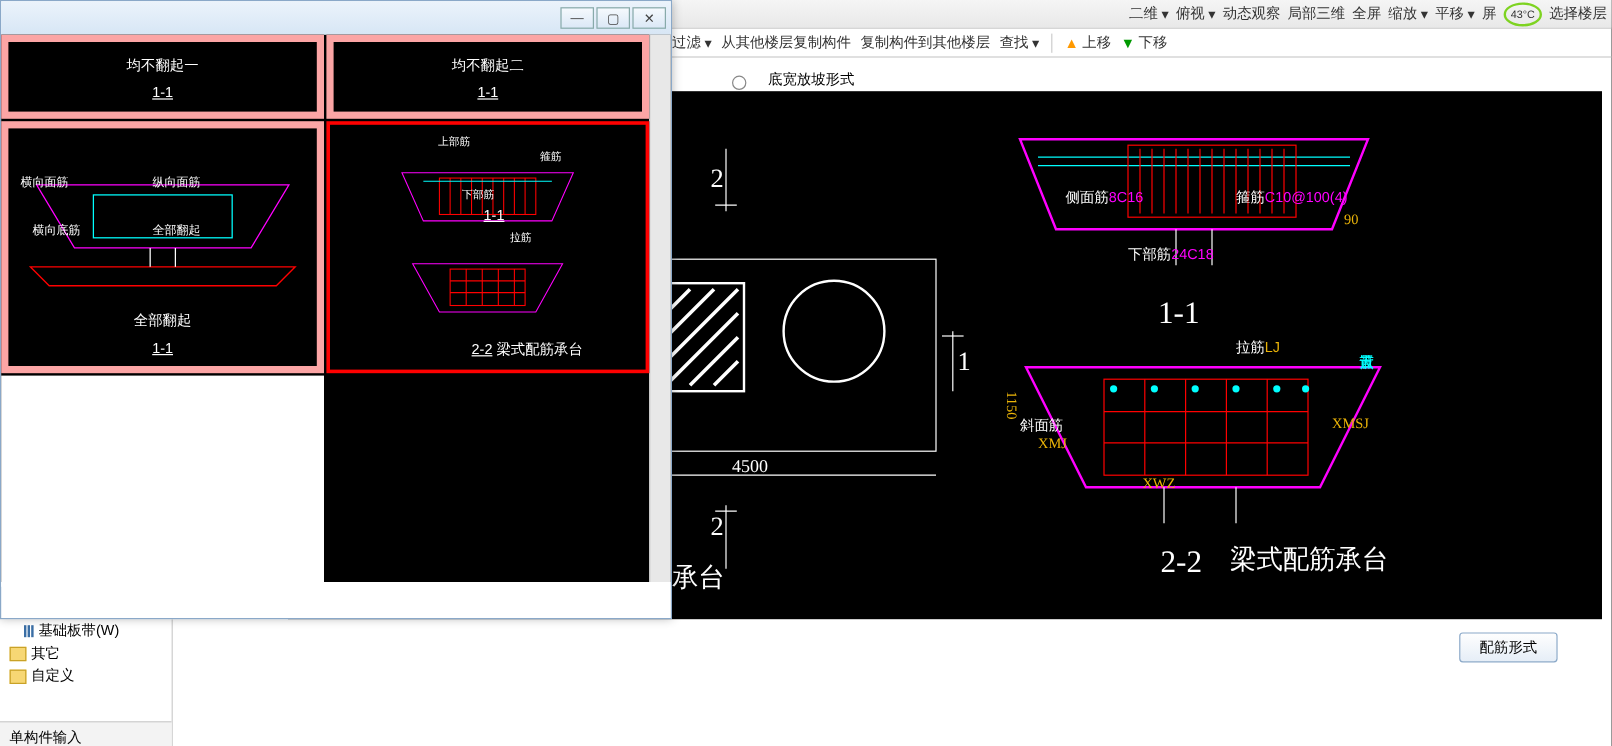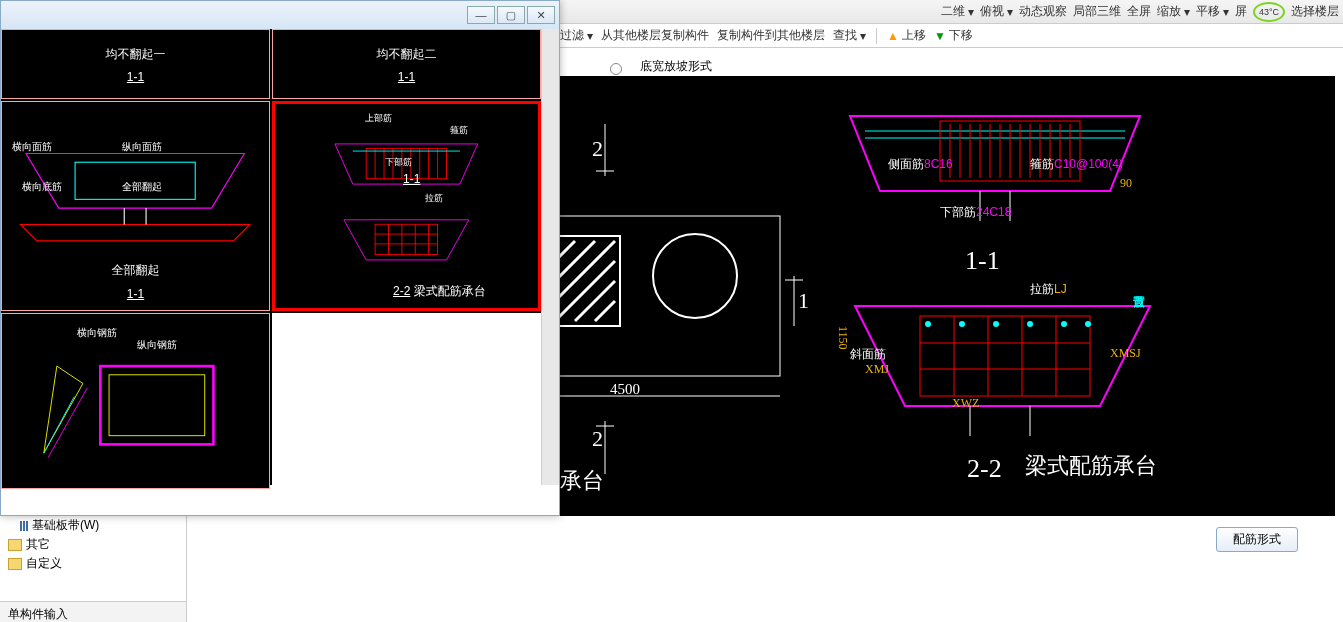--- a/index.html
+++ b/index.html
@@ -13,40 +13,40 @@
 .temp { display: inline-flex; align-items: center; margin-left: auto; }
 .temp-circle { width: 32px; height: 20px; border: 2px solid #7ed321; border-radius: 50%; display: flex; align-items: center; justify-content: center; font-size: 9px; color: #333; }
 
 
 .second-bar { height: 24px; border-bottom: 1px solid #ccc; display: flex; align-items: center; padding-left: 560px; gap: 8px; }
 .sb-item { display: inline-flex; align-items: center; gap: 3px; color: #333; cursor: pointer; }
 .sb-arrow-up { color: #f90; }
 .sb-arrow-down { color: #090; }
 
 
-.left-panel { position: absolute; left: 0; top: 516px; width: 187px; height: 106px; background: #fff; border-right: 1px solid #ccc; }
+.left-panel { position: absolute; left: 0; top: 516px; width: 144px; height: 106px; background: #fff; border-right: 1px solid #ccc; }
 .tree-item { display: flex; align-items: center; gap: 4px; padding: 1px 4px 1px 20px; cursor: pointer; }
 .tree-item.root { padding-left: 8px; }
 .folder-icon { width: 14px; height: 12px; background: #f7d774; border: 1px solid #c9a227; }
 .blue-bars { display: inline-flex; gap: 1px; }
 .blue-bars span { width: 2px; height: 10px; background: #3a6ea5; }
 .input-area { margin-top: 28px; padding: 4px 8px; border-top: 1px solid #ccc; border-bottom: 1px solid #ccc; background: #f3f3f3; }
 .top-option { position: absolute; left: 610px; top: 58px; display: flex; align-items: flex-end; gap: 18px; }
 .radio { width: 12px; height: 12px; border: 1px solid #888; border-radius: 50%; background: #fff; }
 .canvas-area { position: absolute; left: 240px; top: 76px; right: 8px; height: 440px; background: #000; }
 .bottom-btn { position: absolute; right: 45px; bottom: 70px; }
 .win-btn { background: linear-gradient(#fefefe,#e6eef7); border: 1px solid #8aa8c8; border-radius: 3px; padding: 3px 16px; cursor: pointer; }
 
 
 .dialog { position: absolute; left: 0; top: 0; width: 560px; height: 516px; background: #fff; border: 1px solid #8aa8c8; box-shadow: 0 0 8px rgba(0,0,0,0.3); }
 .dialog-title { height: 28px; background: linear-gradient(#ebf3fb,#d7e6f5); display: flex; align-items: center; justify-content: flex-end; padding: 0 4px; gap: 2px; }
 .win-ctrl { width: 28px; height: 18px; background: linear-gradient(#f5f9fd,#dbe8f6); border: 1px solid #8aa; display: flex; align-items: center; justify-content: center; cursor: pointer; font-size: 11px; color: #444; }
 .dialog-body { height: 456px; background: #000; display: flex; position: relative; }
 .thumbs { flex: 1; display: grid; grid-template-columns: 1fr 1fr; grid-template-rows: 70px 210px 176px; gap: 2px; }
-.thumb { background: #000; border: 1px solid #fca5a5; position: relative; display: flex; flex-direction: column; align-items: center; justify-content: center; cursor: pointer; }
+.thumb { background: #000; border: 6px solid #fca5a5; position: relative; display: flex; flex-direction: column; align-items: center; justify-content: center; cursor: pointer; }
 .thumb.selected { border: 3px solid #f00; }
 .thumb-label { color: #fff; font-size: 18px; text-align: center; line-height: 1.3; }
 .thumb-label-sm { color: #fff; font-size: 12px; }
 .scroll-track { width: 18px; background: #e8e8e8; border-left: 1px solid #ccc; }
 .dialog-footer { height: 32px; background: #f0f0f0; display: flex; align-items: center; justify-content: flex-end; gap: 8px; padding: 0 20px; }
 .dlg-btn { width: 90px; height: 24px; background: linear-gradient(#fefefe,#e6eef7); border: 1px solid #8aa8c8; border-radius: 3px; cursor: pointer; }
 
 
 .cad-text { position: absolute; color: #fff; font-family: SimSun; white-space: nowrap; }
 .cad-green { color: #eab308; }
@@ -317,28 +317,17 @@
             </g>
         </svg>
         <div class="cad-text" style="left:90px;top:8px;font-size:9px">上部筋</div>
         <div class="cad-text" style="left:175px;top:20px;font-size:9px">箍筋</div>
         <div class="cad-text" style="left:110px;top:52px;font-size:9px">下部筋</div>
         <div class="thumb-label-sm" style="position:absolute;left:128px;top:68px"><u>1-1</u></div>
         <div class="cad-text" style="left:150px;top:88px;font-size:9px">拉筋</div>
         <div class="thumb-label-sm" style="position:absolute;left:118px;bottom:8px"><u>2-2</u>&nbsp;<span>梁式配筋承台</span></div>
       </div>
 
-      <div class="thumb">
-        <svg class="mini-svg" viewBox="0 0 220 140">
-          <rect x="70" y="30" width="130" height="90" fill="none" stroke="#f0f" stroke-width="3"></rect>
-          <rect x="80" y="40" width="110" height="70" fill="none" stroke="#ff0"></rect>
-          <path d="M5 130 L50 50 L20 30 Z" fill="none" stroke="#ff0"></path>
-          <path d="M5 130 L40 65" stroke="#0ff"></path>
-          <path d="M10 135 L55 55" stroke="#f0f"></path>
-        </svg>
-        <div class="cad-text" style="left:75px;top:12px;font-size:10px">横向钢筋</div>
-        <div class="cad-text" style="left:135px;top:24px;font-size:10px">纵向钢筋</div>
-      </div>
       <div class="thumb" style="background:#fff;border:none"></div>
     </div>
     <div class="scroll-track"></div>
   </div>
 </div>
 
 </body></html>

